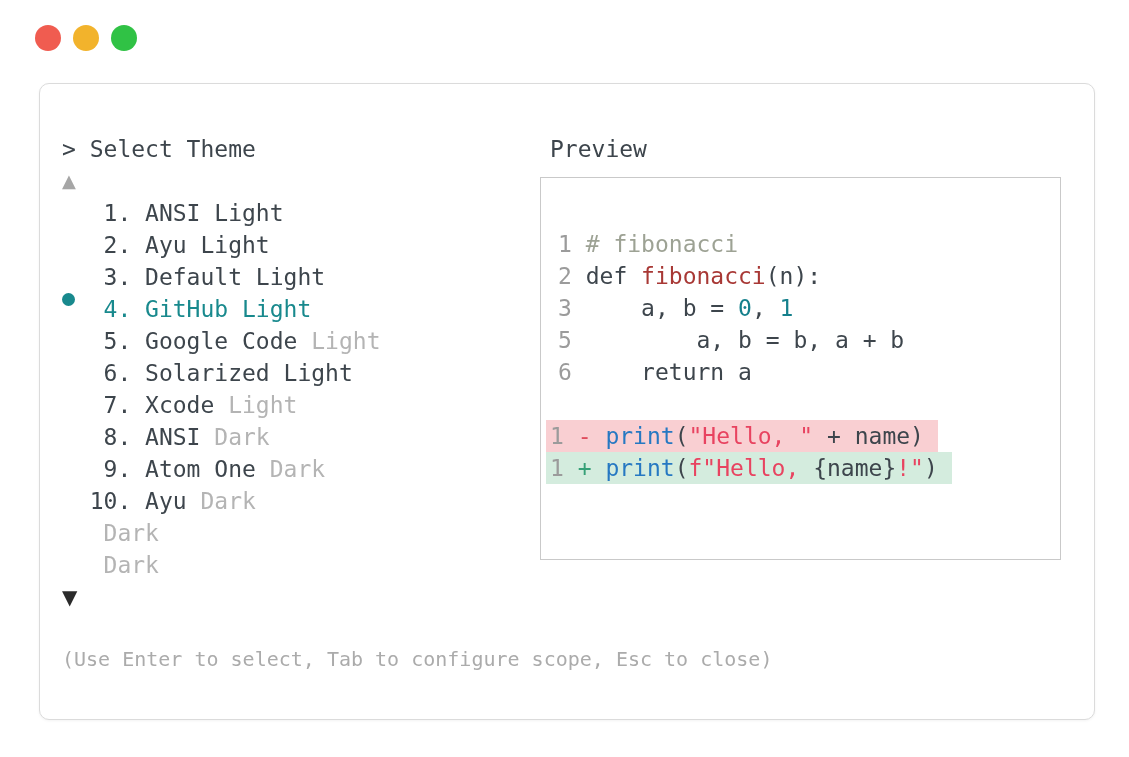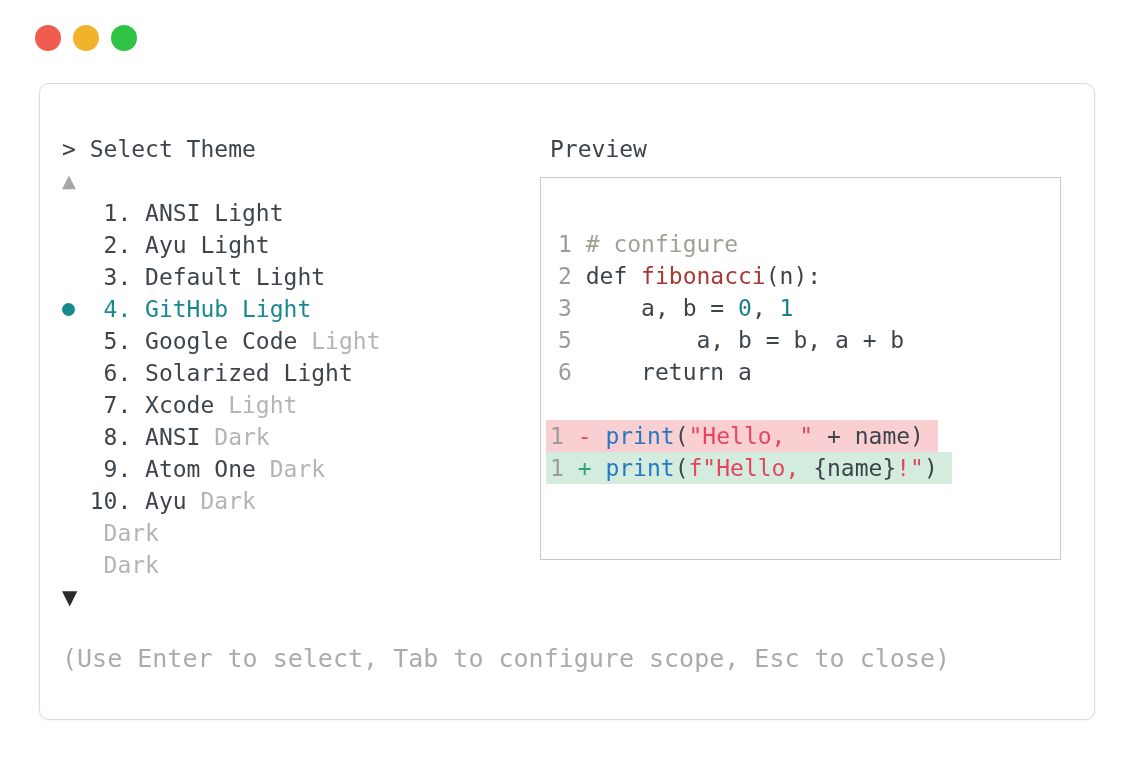--- a/index.html
+++ b/index.html
@@ -17,42 +17,42 @@
     box-shadow:0 1px 3px rgba(0,0,0,0.05); }
 
   .left-col { position:absolute; left:22px; top:49px; }
   .prompt { height:32px; font-size:23px; line-height:32px; white-space:pre;
     color:var(--text_dark); }
   .scroll-arrow { height:32px; line-height:32px; font-size:18px;
     font-family:"DejaVu Sans",sans-serif; }
   .scroll-arrow.up   { color:var(--arrow_up); }
   .scroll-arrow.down { color:var(--arrow_down); font-size:20px; }
 
-  .theme-row { display:flex; align-items:center; height:32px; cursor:default; }
+  .theme-row { display:flex; align-items:flex-start; height:32px; cursor:default; }
   .bullet-slot { width:27.7px; display:flex; align-items:center; }
   .bullet { width:13px; height:13px; border-radius:50%; background:var(--accent_teal); }
   .row-main { white-space:pre; font-size:23px; line-height:32px; color:var(--text_dark); }
   .theme-row.selected .row-main { color:var(--accent_teal); }
   .row-muted { white-space:pre; font-size:23px; line-height:32px; color:var(--text_muted); }
 
   .preview-label { position:absolute; left:498px; top:49px; height:32px;
     font-size:23px; line-height:32px; color:var(--text_dark); white-space:pre;margin-left:12px; }
   .preview-box { position:absolute; left:500px; top:93px; width:521px; height:383px;
     border:1.5px solid var(--preview_border); background:#fff;
     padding:50px 0 0 17px; overflow:hidden; }
 
   .code-line { height:32px; font-size:23px; line-height:32px; white-space:pre; }
   .code-line .ln { color:var(--line_number); }
   .hl { display:inline-block; height:32px; line-height:32px;
     margin-left:-12px; padding:0 14px 0 4px; }
   .hl.removed { background:var(--removed_bg); }
   .hl.added   { background:var(--added_bg); }
 
   .footer { position:absolute; left:22px; top:559px; height:32px;
-    font-size:25px; line-height:32px; white-space:pre; color:var(--footer_gray); }
+    font-size:20px; line-height:32px; white-space:pre; color:var(--footer_gray); }
 </style>
 </head>
 <body>
 
 <div class="traffic">
   <div class="light red"></div>
   <div class="light yellow"></div>
   <div class="light green"></div>
 </div>
 
@@ -118,21 +118,21 @@
           <span class="row-muted"> Dark</span>
         </div>
       </div>
     <div class="scroll-arrow down">▼</div>
   </div>
 
   <div class="preview-label">Preview</div>
 
   <div class="preview-box">
     <div id="code-lines">
-        <div class="code-line"><span class="ln">1 </span><span style="color: var(--comment);"># configure</span></div>
+        <div class="code-line"><span class="ln">1 </span><span style="color: var(--comment);"># fibonacci</span></div>
         <div class="code-line"><span class="ln">2 </span><span style="color: var(--text_dark); margin-top: 24px;">def </span><span style="color: var(--func_red);">fibonacci</span><span style="color: var(--text_dark);">(n):</span></div>
         <div class="code-line"><span class="ln">3 </span><span style="color: var(--text_dark);">    a, b = </span><span style="color: var(--number_teal);">0</span><span style="color: var(--text_dark);">, </span><span style="color: var(--number_teal);">1</span></div>
         <div class="code-line"><span class="ln">5 </span><span style="color: var(--text_dark);">        a, b = b, a + b</span></div>
         <div class="code-line"><span class="ln">6 </span><span style="color: var(--text_dark);">    return a</span></div>
         <div class="code-line"></div>
         <div class="code-line"><span class="hl removed"><span class="ln">1 </span><span style="color: var(--diff_minus);">- </span><span style="color: var(--blue_print);">print</span><span style="color: var(--text_dark);">(</span><span style="color: var(--string_red);">"Hello, "</span><span style="color: var(--text_dark);"> + name)</span></span></div>
         <div class="code-line"><span class="hl added"><span class="ln">1 </span><span style="color: var(--diff_plus);">+ </span><span style="color: var(--blue_print);">print</span><span style="color: var(--text_dark);">(</span><span style="color: var(--string_red);">f"Hello, </span><span style="color: var(--text_dark);">{name}</span><span style="color: var(--string_red);">!"</span><span style="color: var(--text_dark);">)</span></span></div>
       </div>
   </div>
 

